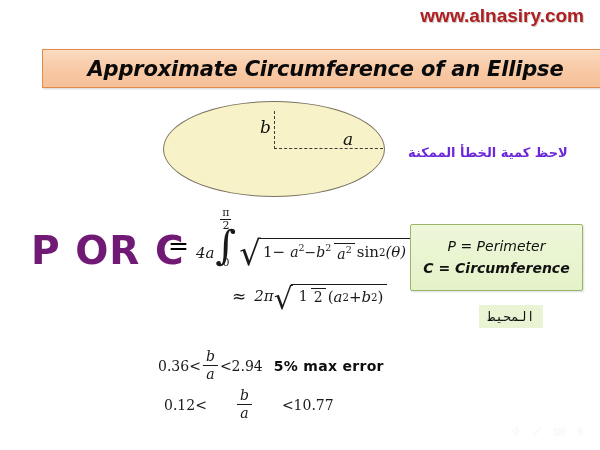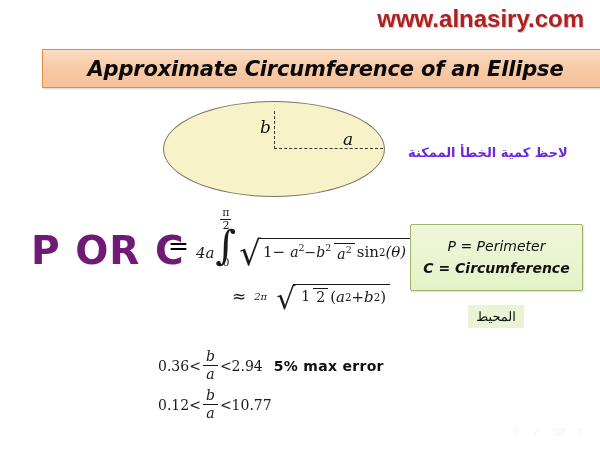--- a/index.html
+++ b/index.html
@@ -15,21 +15,21 @@
     font-family: "Liberation Sans", sans-serif;
     background: #ffffff;
   }
 
   
   .site-url {
     position: absolute;
     top: 5px;
     right: 16px;
     font-family: "Liberation Sans", sans-serif;
-    font-size: 24px;
+    font-size: 19px;
     font-weight: bold;
     color: #b02020;
     letter-spacing: 0px;
     text-shadow: 1px 1px 0 rgba(160,160,160,0.55);
     white-space: nowrap;
   }
 
   
   .title-banner {
     position: absolute;
@@ -234,21 +234,21 @@
     position: absolute;
     left: 232px;
     top: 284px;
     display: flex;
     align-items: center;
     font-family: "DejaVu Serif", serif;
     color: #1a1a1a;
     font-size: 15px;
   }
   .approx-sign { font-size: 17px; margin-right: 8px; }
-  .twopi { font-size: 10px; font-style: italic; margin-right: 9px; }
+  .twopi { font-size: 15px; font-style: italic; margin-right: 0; }
   .sqrt-glyph-sm {
     font-size: 30px;
     line-height: 0.8;
     margin-right: -2px;
     position: relative;
     top: 3px;
   }
   .sqrt-body-sm {
     border-top: 1.3px solid #1a1a1a;
     padding: 3px 4px 2px 3px;
@@ -261,21 +261,21 @@
   .bound-row {
     position: absolute;
     display: flex;
     align-items: center;
     font-family: "DejaVu Serif", serif;
     color: #1a1a1a;
     font-size: 14px;
     white-space: nowrap;
   }
   .bound-row-1 { left: 158px; top: 349px; }
-  .bound-row-2 { left: 158px; top: 388px; }
+  .bound-row-2 { left: 164px; top: 388px; gap: 28px; }
   .frac-ba {
     display: inline-flex;
     flex-direction: column;
     align-items: center;
     margin: 0 2px;
     font-size: 14px;
     font-style: italic;
     line-height: 1.1;
   }
   .frac-ba .num { padding: 0 3px 1px 3px; }
@@ -313,31 +313,31 @@
     font-style: italic;
     color: #111;
     white-space: nowrap;
     line-height: 1.55;
   }
   .legend-line.first { font-weight: normal; }
 
   
   .arabic-tag {
     position: absolute;
-    left: 468px;
+    left: 479px;
     top: 305px;
-    width: 56px;
+    width: 64px;
     height: 23px;
     box-sizing: border-box;
     background: #e9f4d4;
     border: 1px solid #e9f4d4;
     display: flex;
     align-items: center;
     justify-content: center;
-    font-family: Liberation Sans, sans-serif;
+    font-family: Liberation Mono, monospace;
     font-size: 13px;
     color: #111;
     direction: rtl;
   }
 
   
   .toolbar {
     position: absolute;
     right: 12px;
     bottom: 12px;

